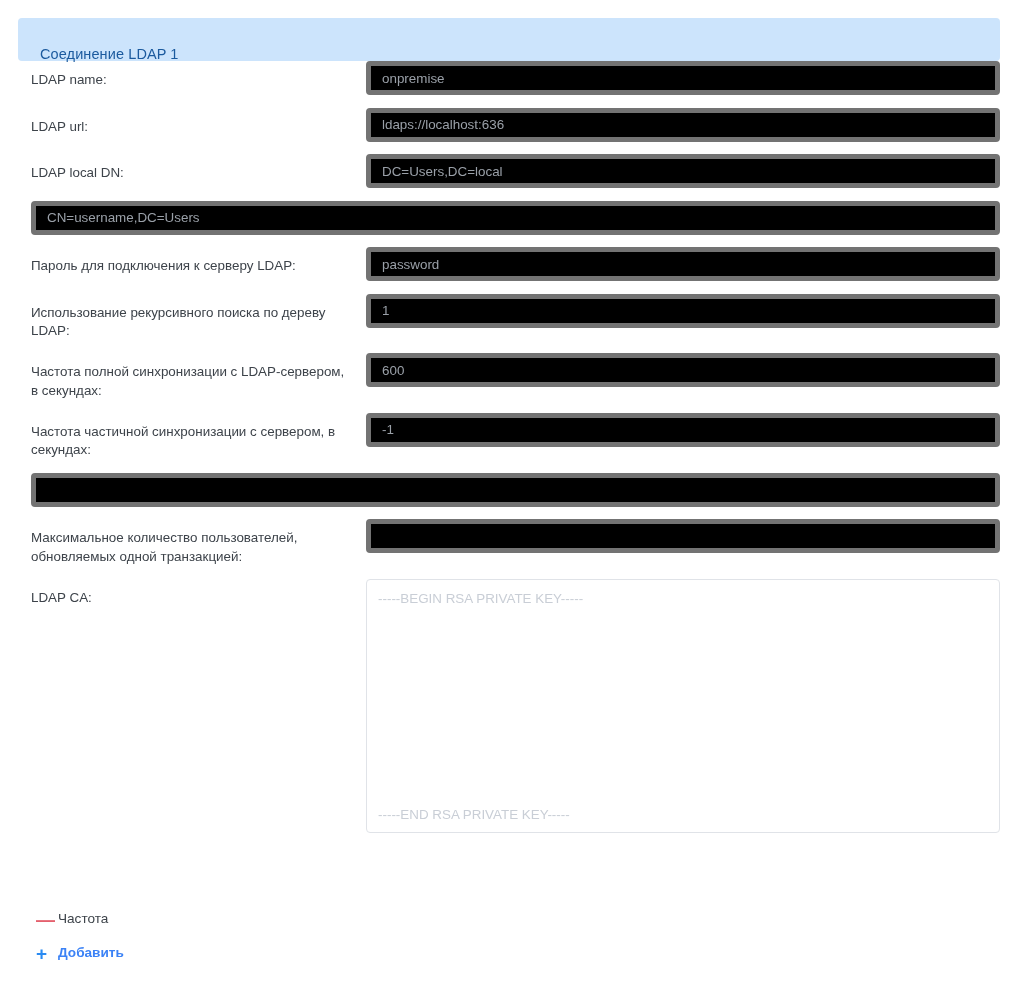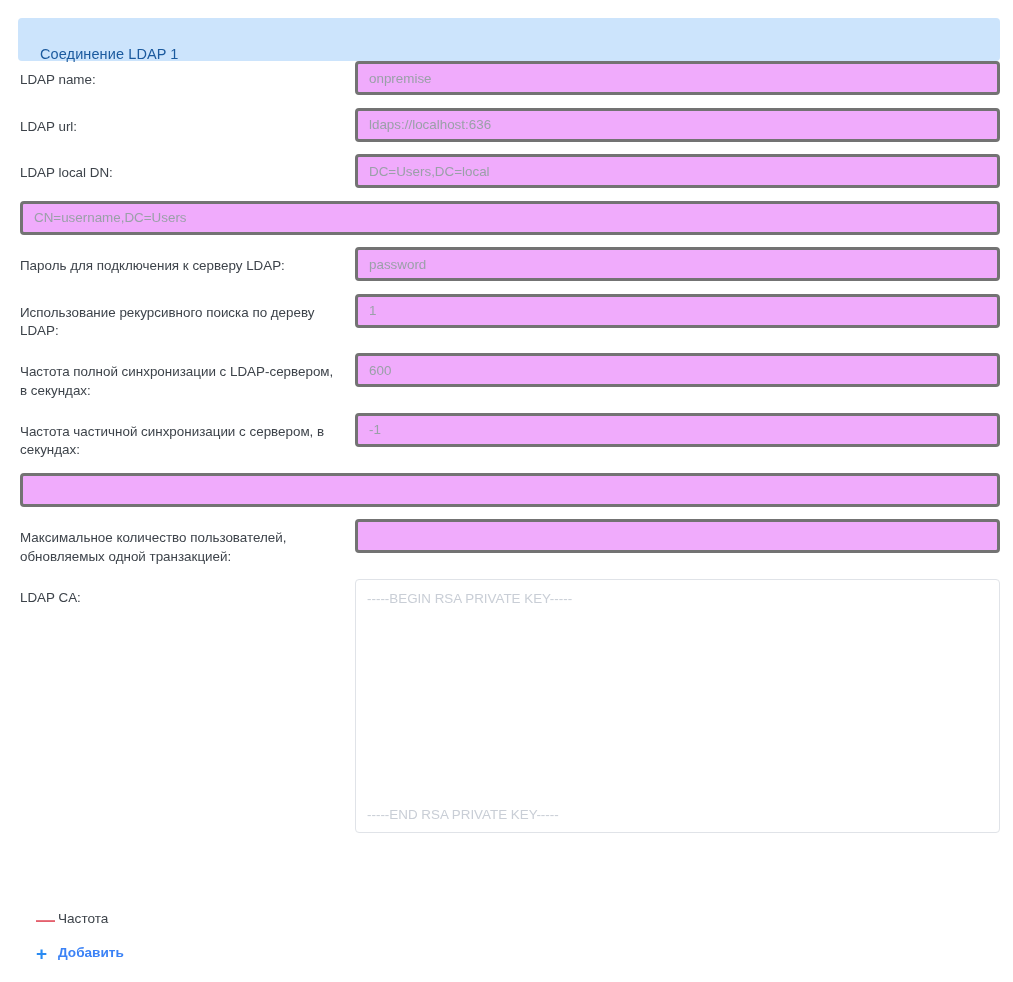--- a/index.html
+++ b/index.html
@@ -50,21 +50,21 @@
     position: absolute;
     left: 0;
     top: 61px;
     width: 1013px;
   }
   .form-row {
     display: flex;
     align-items: flex-start;
     width: 1013px;
     box-sizing: border-box;
-    padding: 0 13px 0 20px;
+    padding: 0 13px 0 31px;
     margin-bottom: 12.5px;
   }
   .form-row.tall {
     margin-bottom: 12.5px;
   }
 
   .field-label {
     width: 335px;
     min-width: 335px;
     font-size: 13.4px;
@@ -78,23 +78,23 @@
   .field-control {
     flex: 1 1 auto;
     min-width: 0;
   }
 
   .text-input {
     display: block;
     width: 100%;
     height: 34px;
     box-sizing: border-box;
-    border: 3px solid #737373;
+    border: 5px solid #737373;
     border-radius: 4px;
-    background: #f0abfc;
+    background: #000000;
     font-family: "Liberation Sans", sans-serif;
     font-size: 13.4px;
     color: #5b6069;
     padding: 0 11px;
     outline: none;
   }
   .text-input::placeholder {
     color: #9aa0a8;
     opacity: 1;
   }

